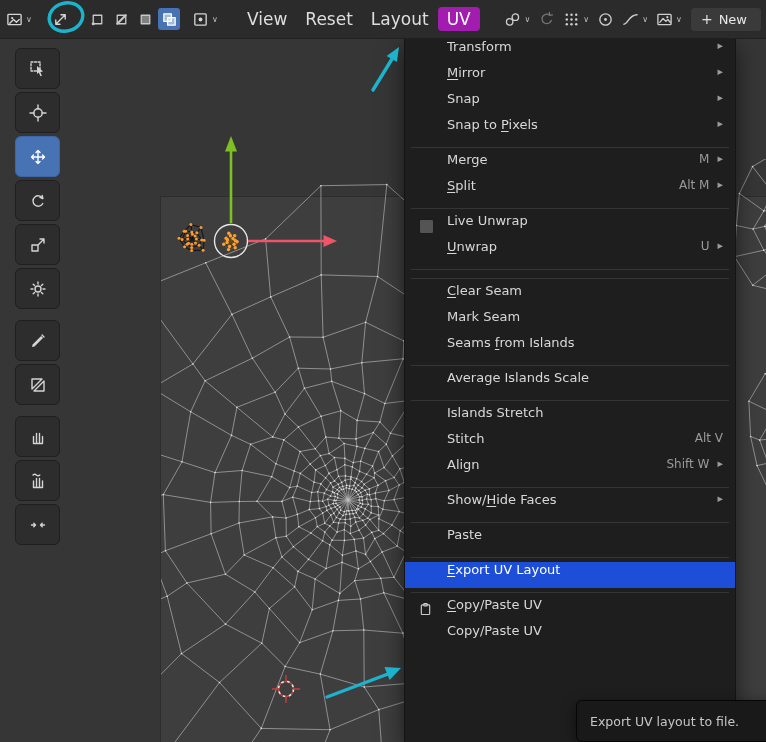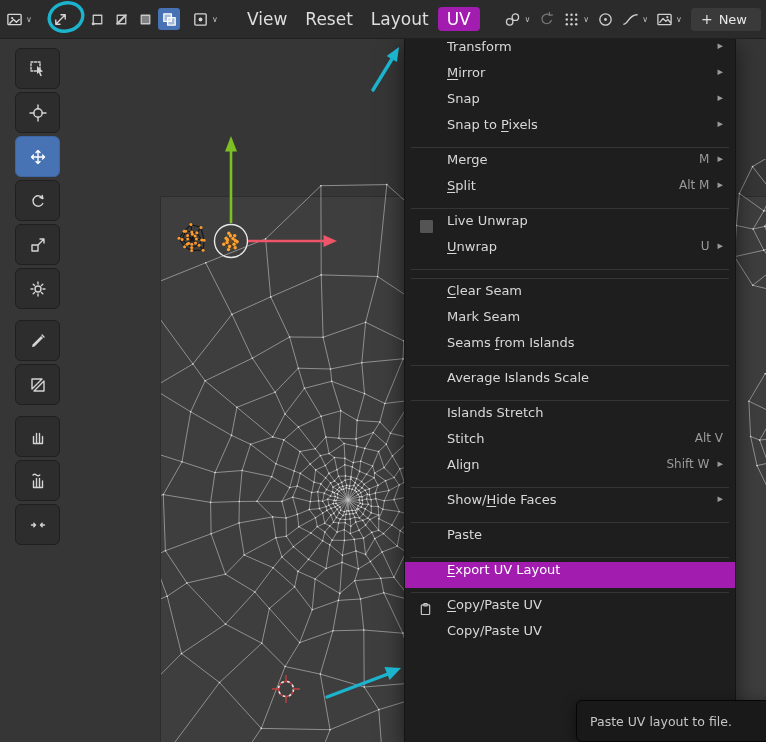--- a/index.html
+++ b/index.html
@@ -31,21 +31,21 @@
 #mesh{position:absolute;left:0;top:0;z-index:2;pointer-events:none}
 
 .tool-btn{position:absolute;left:15px;width:43px;height:39px;background:#2d2d2d;border:1px solid #1f1f1f;
           border-radius:6px;display:flex;align-items:center;justify-content:center;color:#d4d4d4;z-index:3}
 .tool-btn.active{background:#4772b3;border-color:#3c66a5;color:#fff}
 
 .menu-panel{position:absolute;left:404px;top:38px;width:330px;height:704px;background:#1e1e1e;
             border:1px solid #141414;box-shadow:0 8px 22px rgba(0,0,0,.55);z-index:5;overflow:hidden}
 .menu-item{position:relative;height:26px;display:flex;padding:0 12px 0 42px;
            color:#d8d8d8;font-size:13px}
-.menu-item.hl{background:#a21caf;color:#fff}
+.menu-item.hl{background:#1d4ed8;color:#fff}
 .menu-item u{text-decoration-thickness:1px;text-underline-offset:2px}
 .chk{position:absolute;left:14px;top:6px;width:13px;height:13px;background:#545454;
      border:1px solid #1c1c1c;border-radius:2px}
 .mi-icon{position:absolute;left:13px;top:5px;color:#c9c9c9}
 .sc{margin-left:auto;color:#9b9b9b;font-size:12px;white-space:pre}
 .ar{color:#9b9b9b;font-size:11px;margin-left:8px}
 .ar.only{margin-left:auto}
 .menu-sep{height:9px;display:flex;align-items:center}
 .menu-sep i{flex:1;height:1px;background:#353535;margin:0 6px}
 
@@ -1044,21 +1044,21 @@
           </svg>
         </span>
         <span><u>C</u>opy/Paste UV</span>
       </div>
       <div class="menu-item">
         <span>Copy/Paste UV</span>
       </div>
     </div>
 
   <div class="tooltip">
-    <span>Paste UV layout to file.</span>
+    <span>Export UV layout to file.</span>
   </div>
 
   <svg id="annot" width="766" height="742">
     <g fill="none" stroke="#1cb3cd" stroke-width="3.4" stroke-linecap="round">
       <ellipse cx="66" cy="17" rx="17" ry="14" transform="rotate(-16 66 17)"></ellipse>
       <path d="M373 90 L392 59"></path>
       <path d="M327 697 L388 674"></path>
     </g>
     <g fill="#1cb3cd" stroke="none">
       <polygon points="399,47 396.9,62.1 386.6,55.9"></polygon>

